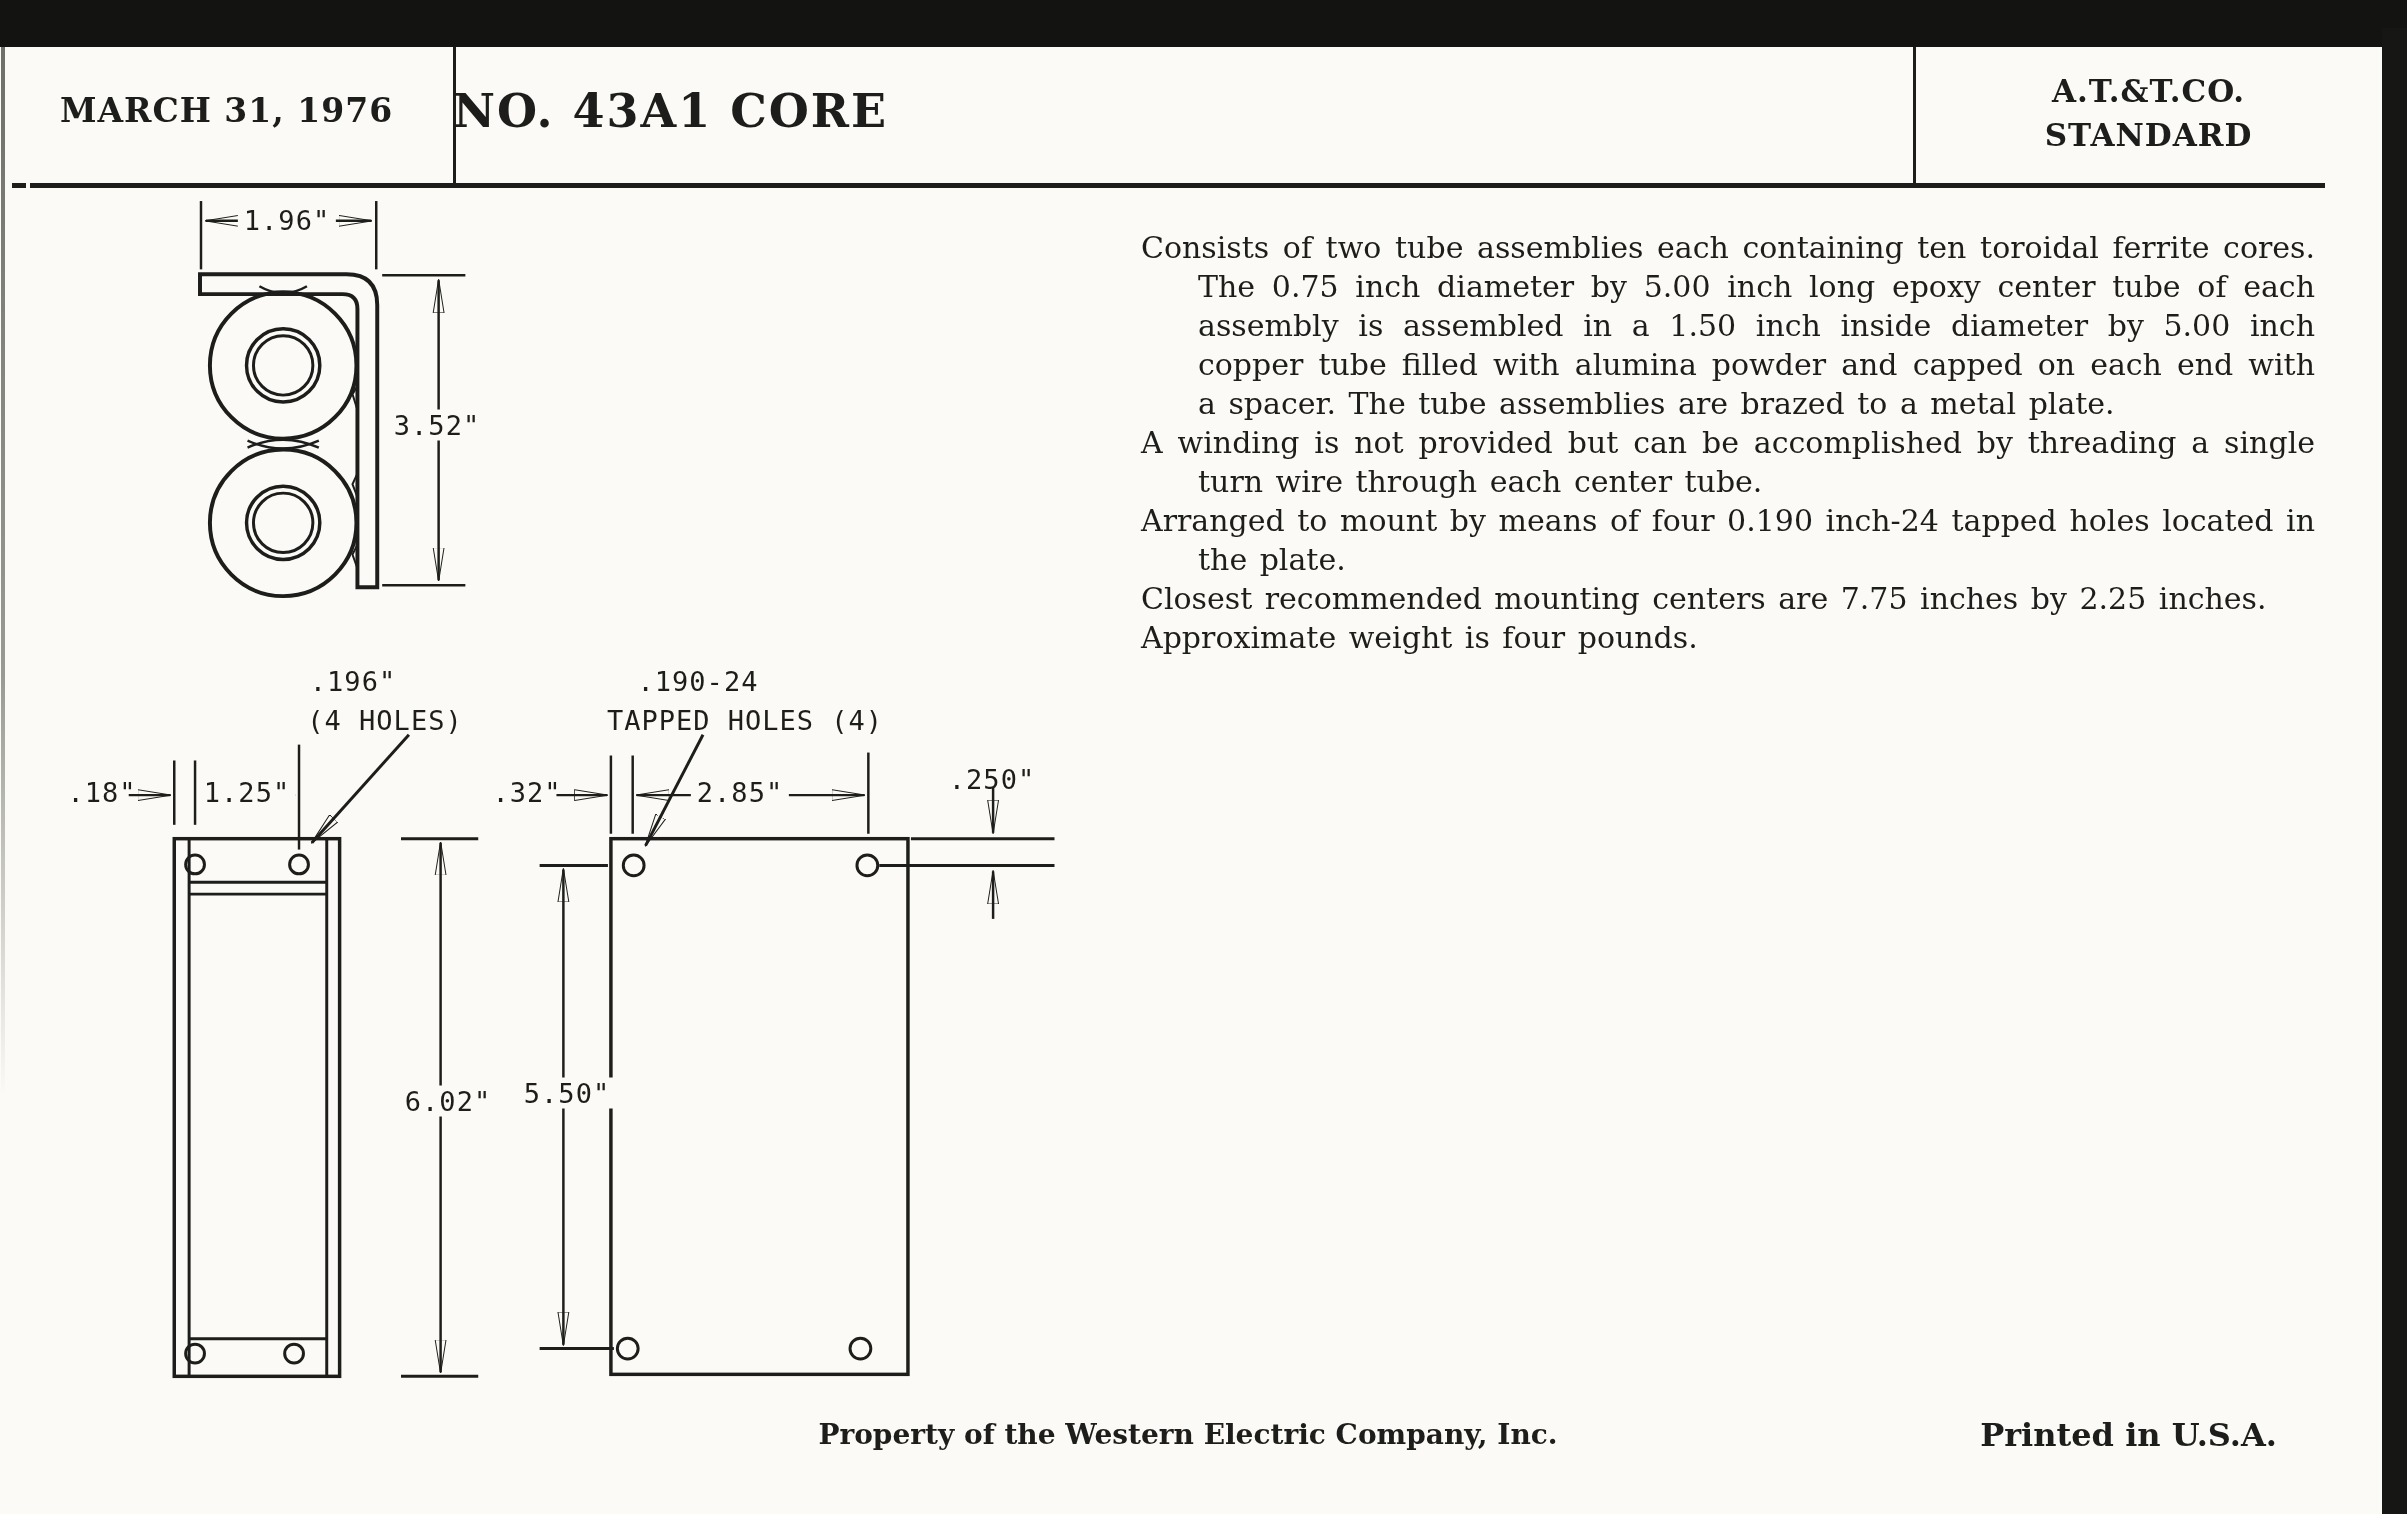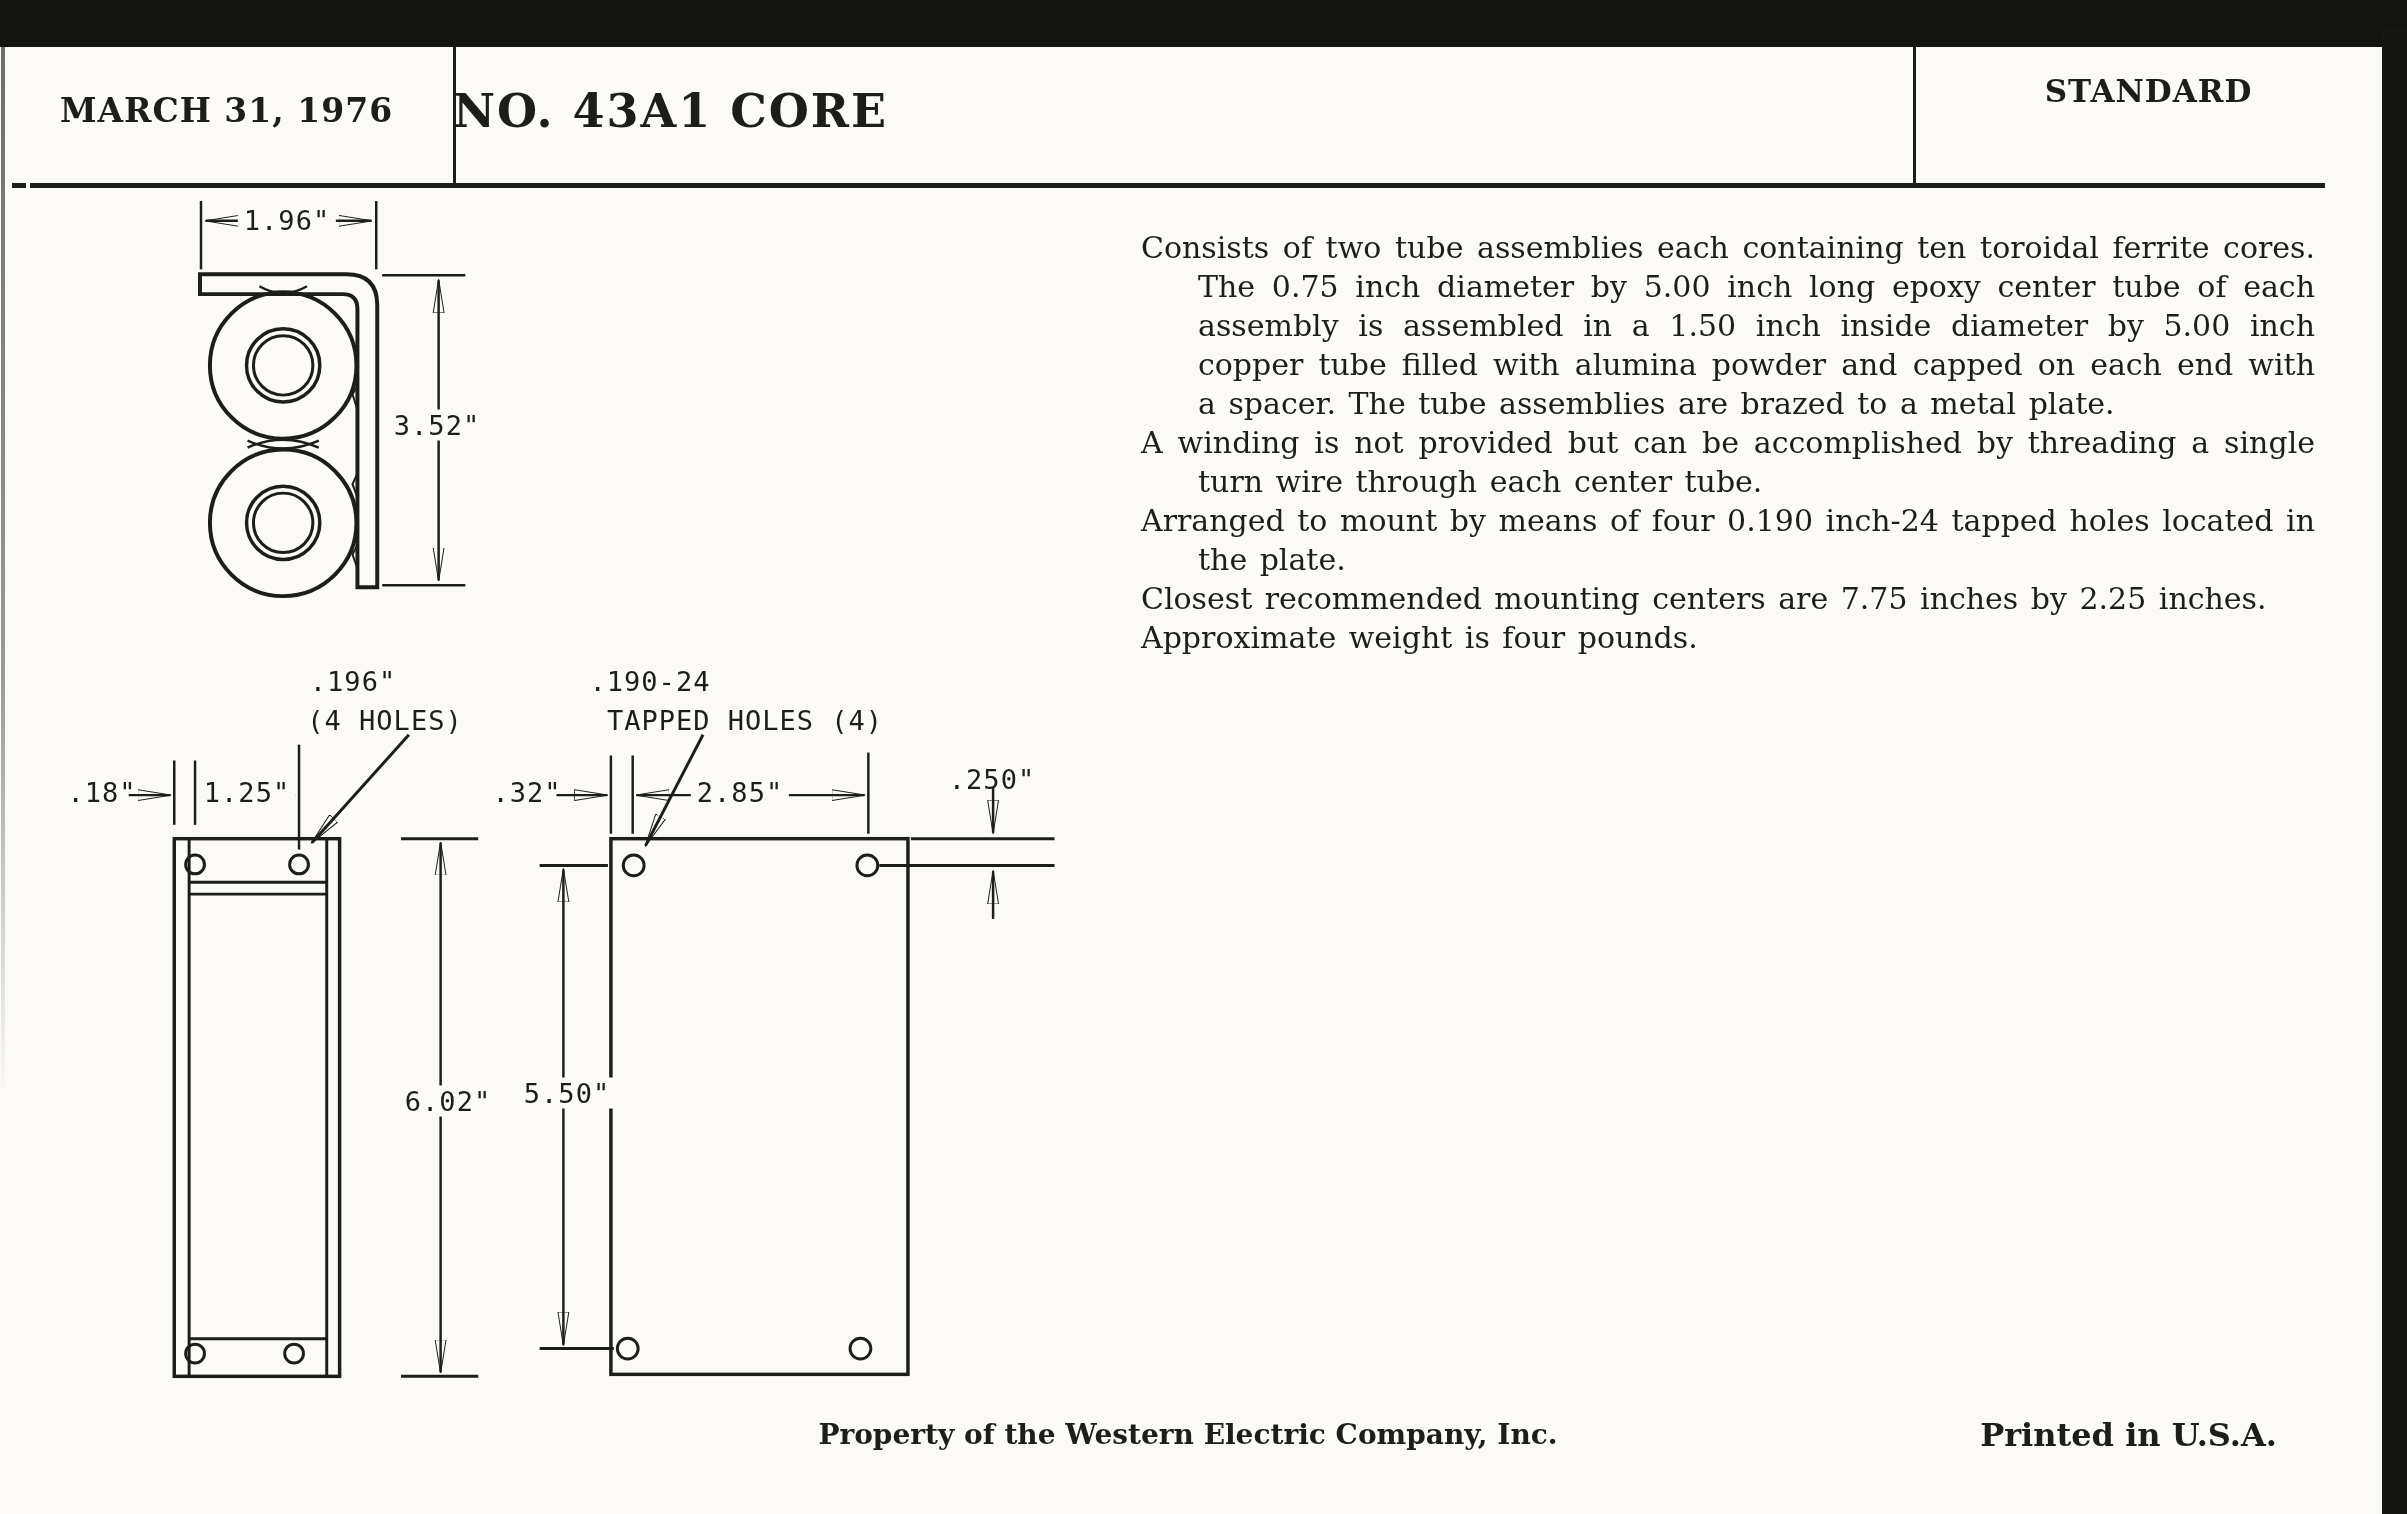--- a/index.html
+++ b/index.html
@@ -50,20 +50,21 @@
 <div class="abs right-bar"></div>
 <div class="abs left-edge"></div>
 
 <div class="abs vdiv" style="left:453px;"></div>
 <div class="abs vdiv" style="left:1913px;"></div>
 <div class="abs header-rule-dash"></div>
 <div class="abs header-rule"></div>
 <div class="abs hdr-date">MARCH 31, 1976</div>
 <div class="abs hdr-title">NO. 43A1 CORE</div>
 <div class="abs hdr-std">
+  <div>A.T.&amp;T.CO.</div>
   <div>STANDARD</div>
 </div>
 
 <div class="abs desc">
   <p>Consists of two tube assemblies each containing ten toroidal ferrite cores. The 0.75 inch diameter by 5.00 inch long epoxy center tube of each assembly is assembled in a 1.50 inch inside diameter by 5.00 inch copper tube filled with alumina powder and capped on each end with a spacer. The tube assemblies are brazed to a metal plate.</p>
   <p>A winding is not provided but can be accomplished by threading a single turn wire through each center tube.</p>
   <p>Arranged to mount by means of four 0.190 inch-24 tapped holes located in the plate.</p>
   <p>Closest recommended mounting centers are 7.75 inches by 2.25 inches.</p>
   <p>Approximate weight is four pounds.</p>
 </div>
@@ -157,20 +158,20 @@
 <span class="abs dlabel onln" style="left:437px;top:425px;">3.52"</span>
 
 <span class="abs dlabel" style="left:102px;top:792px;">.18"</span>
 <span class="abs dlabel onln" style="left:247px;top:792px;">1.25"</span>
 <span class="abs dlabel" style="left:353px;top:681px;">.196"</span>
 <span class="abs dlabel" style="left:385px;top:720px;">(4 HOLES)</span>
 <span class="abs dlabel onln" style="left:448px;top:1101px;">6.02"</span>
 
 <span class="abs dlabel" style="left:527px;top:792px;">.32"</span>
 <span class="abs dlabel onln" style="left:740px;top:792px;">2.85"</span>
-<span class="abs dlabel" style="left:650px;top:681px;">.190-24</span>
+<span class="abs dlabel" style="left:698px;top:681px;">.190-24</span>
 <span class="abs dlabel" style="left:745px;top:720px;text-align:center;">TAPPED HOLES (4)</span>
 <span class="abs dlabel" style="left:992px;top:779px;">.250"</span>
 <span class="abs dlabel onln" style="left:567px;top:1093px;">5.50"</span>
 
 <div class="abs foot-prop">Property of the Western Electric Company, Inc.</div>
 <div class="abs foot-print">Printed in U.S.A.</div>
 
 
 </body></html>

